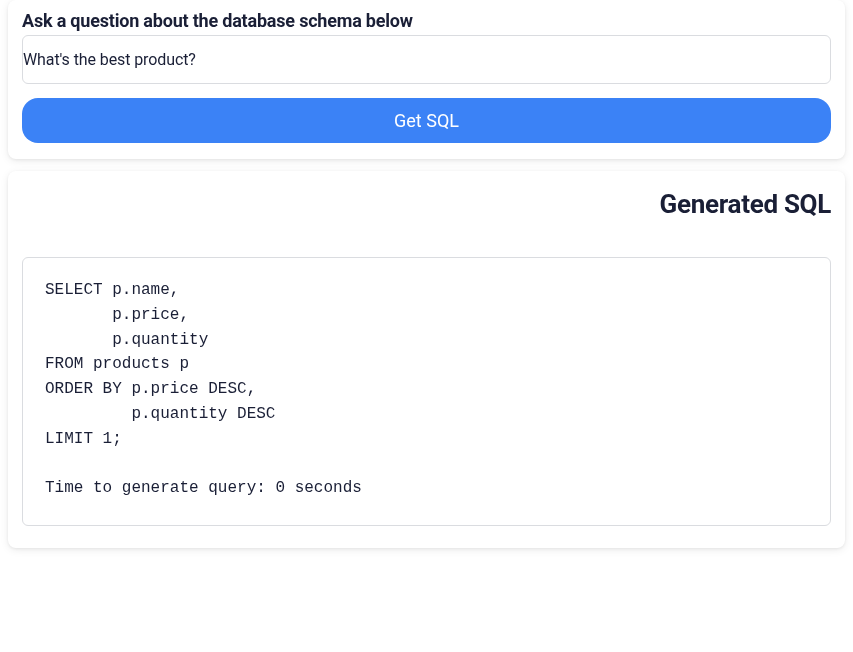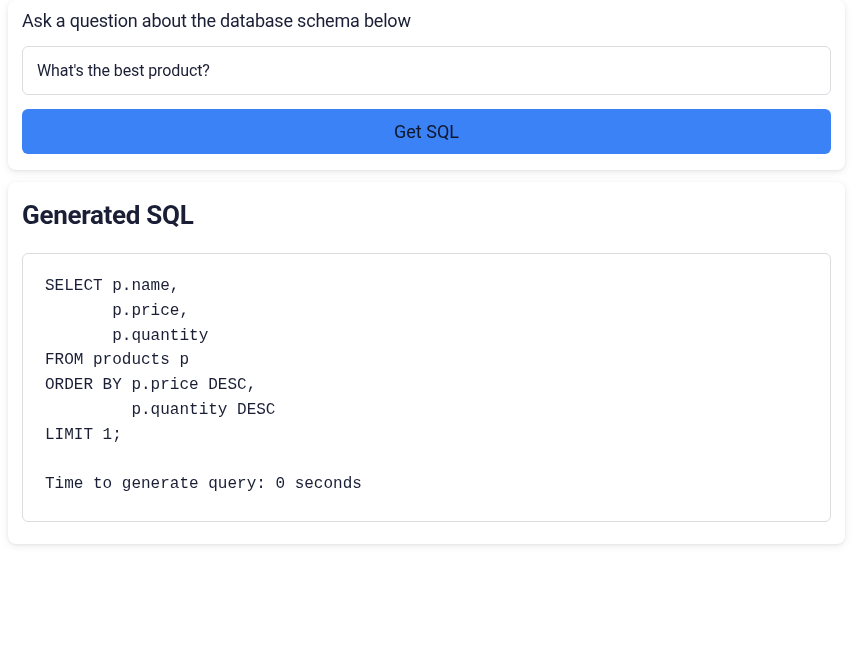--- a/index.html
+++ b/index.html
@@ -19,59 +19,59 @@
       border-radius: 8px;
       box-shadow: 0 2px 8px rgba(0,0,0,0.08), 0 1px 3px rgba(0,0,0,0.06);
       margin: 0 8px 12px 8px;
       padding: 14px 14px 16px 14px;
     }
     .card-top {
       padding-top: 10px;
     }
     .prompt-label {
       font-size: 18px;
-      font-weight: 400;
+      font-weight: 700;
       color: #1a1f36;
       letter-spacing: -0.2px;
-      margin-bottom: 15px;
+      margin-bottom: 4px;
     }
     .question-input {
       width: 100%;
-      padding: 14px 14px;
+      padding: 14px 0;
       border: 1px solid #dadce0;
       border-radius: 6px;
       font-size: 16px;
       color: #1a1f36;
       font-family: inherit;
       outline: none;
       margin-bottom: 14px;
       letter-spacing: -0.1px;
     }
     .get-sql-button {
       width: 100%;
       background: #3b82f6;
-      color: #0f172a;
+      color: #ffffff;
       border: none;
-      border-radius: 6px;
+      border-radius: 16px;
       padding: 12px 0;
       font-size: 18px;
       font-weight: 400;
       cursor: pointer;
       font-family: inherit;
     }
     .result-card {
       padding-top: 18px;
       padding-bottom: 22px;
     }
     .result-heading {
       font-size: 26px;
       font-weight: 700;
       color: #1a1f36;
-      text-align: left;
-      margin-bottom: 23px;
+      text-align: right;
+      margin-bottom: 38px;
       letter-spacing: -0.3px;
     }
     .code-block {
       border: 1px solid #dadce0;
       border-radius: 6px;
       padding: 20px 22px 24px 22px;
       font-family: 'SFMono-Regular', Consolas, 'Liberation Mono', Menlo, Courier, monospace;
       font-size: 16px;
       line-height: 1.55;
       color: #1a1f36;

